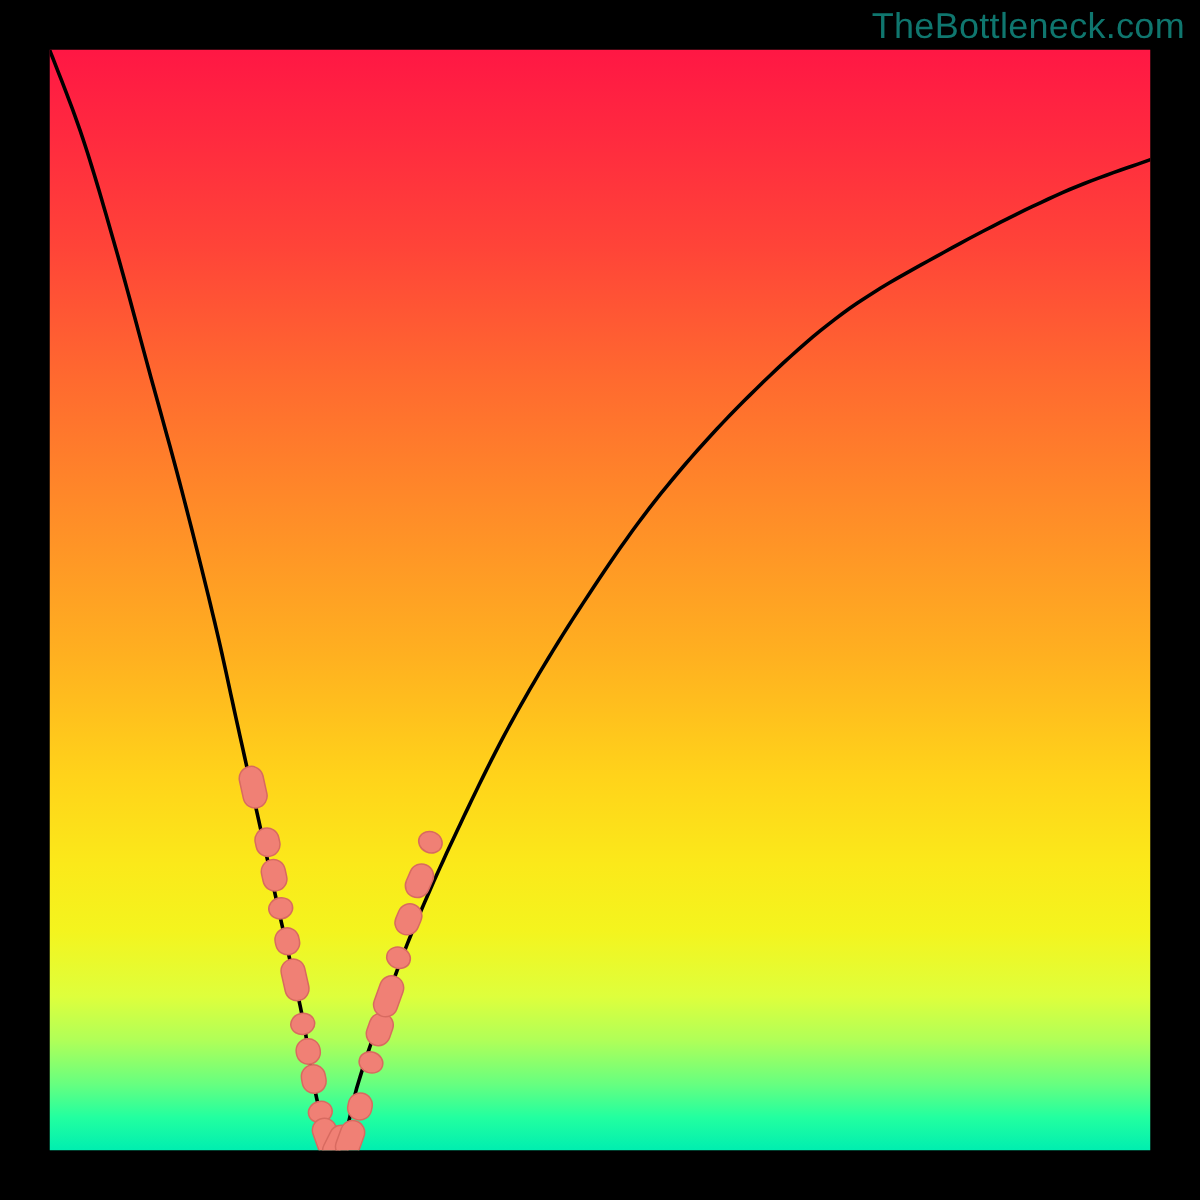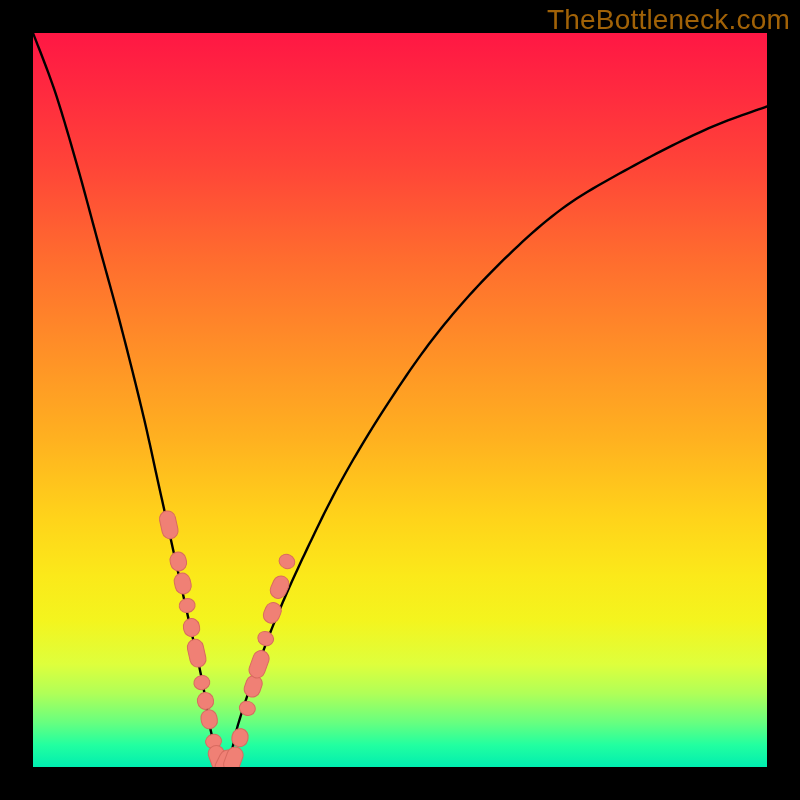--- a/index.html
+++ b/index.html
@@ -52,22 +52,22 @@
     position: absolute;
     left: 0;
     top: 0;
     width: 100%;
     height: 100%;
   }
   .watermark {
     position: absolute;
     top: 4px;
     right: 10px;
-    color: #a16207;
-    font-size: 28px;
+    color: #0f766e;
+    font-size: 24px;
     letter-spacing: 0.2px;
     font-weight: 400;
   }
 </style>
 </head>
 <body>
 
 <div class="outer">
   <div class="watermark">TheBottleneck.com</div>
 

